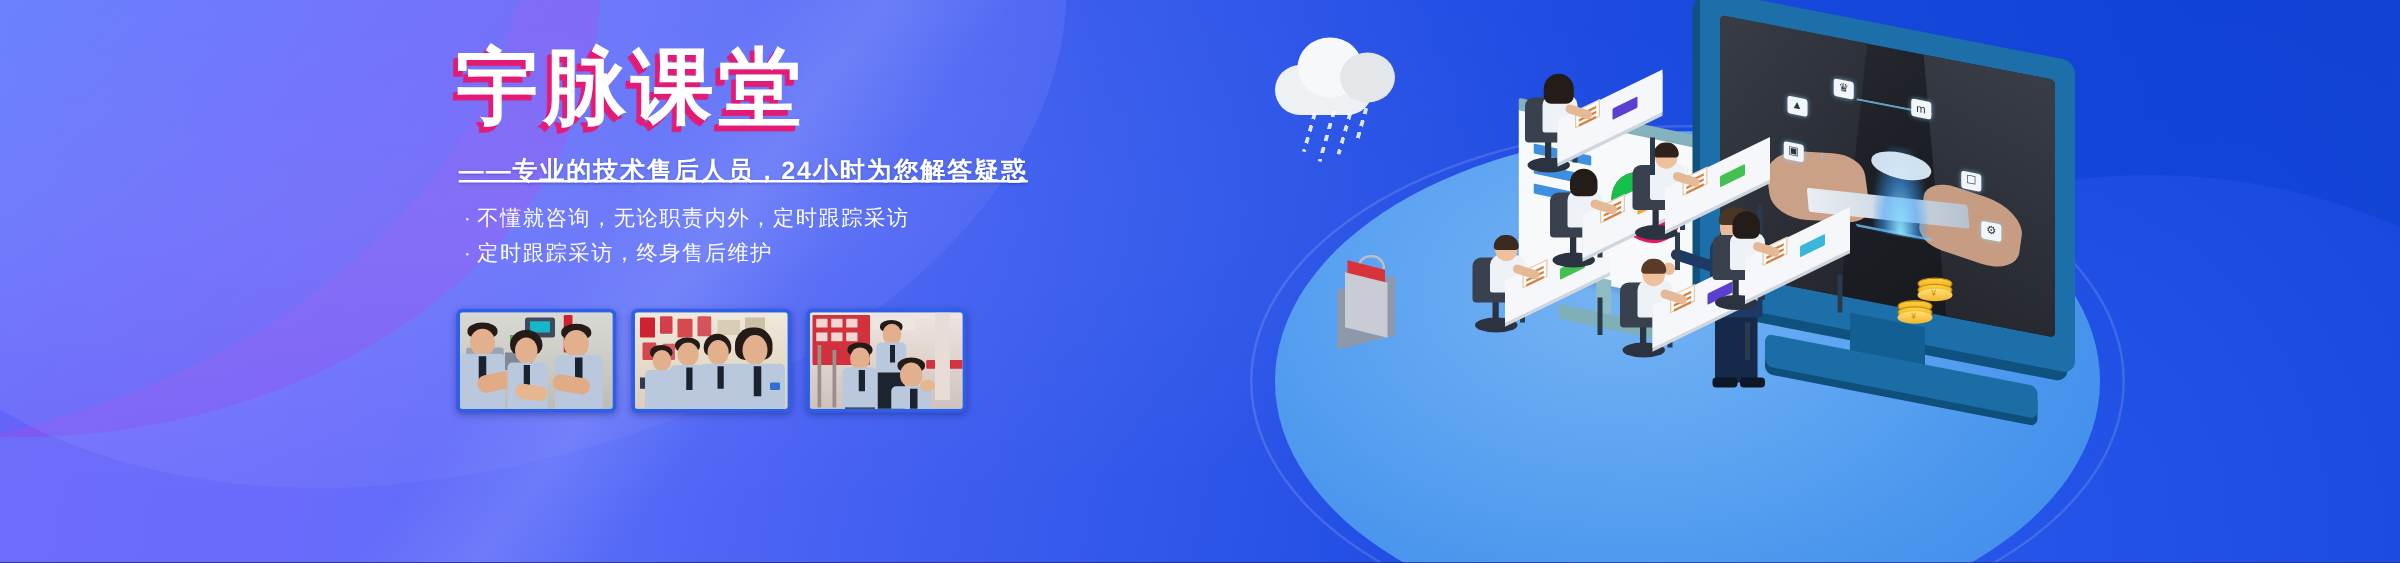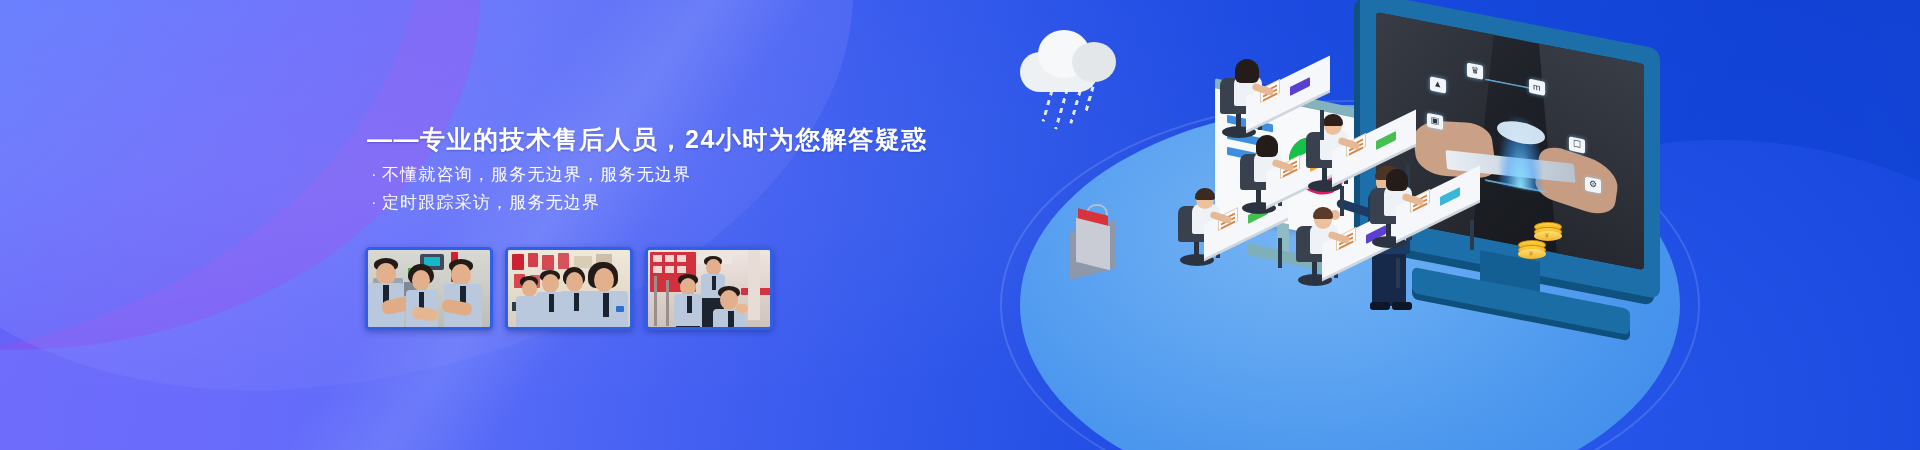--- a/index.html
+++ b/index.html
@@ -49,22 +49,23 @@
   .content{position:absolute;left:365px;top:0;width:620px;height:450px;z-index:6;}
 
   .title{
     position:absolute;left:0;top:36px;
     font-size:66px;line-height:1;font-weight:700;color:#ffffff;
     letter-spacing:4px;white-space:nowrap;
     text-shadow:-3px 4px 0 #e31b74,-4px 5px 0 rgba(227,27,116,.85),3px -2px 0 rgba(110,120,255,.55);
   }
   .subtitle{
     position:absolute;left:2px;top:123px;
-    font-size:25px;font-weight:700;color:#ffffff;letter-spacing:1.5px;white-space:nowrap;
+    font-size:20px;font-weight:700;color:#ffffff;letter-spacing:1.5px;white-space:nowrap;
     text-shadow:0 1px 2px rgba(20,40,120,.35);
+    text-decoration:underline;
   }
   .bullets{position:absolute;left:6px;top:162px;}
   .bullet{
     font-size:17px;color:#ffffff;letter-spacing:1.2px;line-height:26px;
     white-space:nowrap;margin-bottom:2px;opacity:.98;
   }
   .bullet .dot{display:inline-block;margin-right:4px;opacity:.9;}
 
   
   .photos{position:absolute;left:0;top:247px;display:flex;gap:12px;}
@@ -206,29 +207,30 @@
   <div class="bg-swoosh-purple"></div>
   <div class="bg-left-wave"></div>
   <div class="bg-swoosh-lite"></div>
   <div class="bg-arc-right2"></div>
   <div class="bg-arc-right"></div>
   <div class="bg-diag-sheen"></div>
   <div class="bg-vignette"></div>
 
   <div class="content">
 
+    <div class="title">宇脉课堂</div>
 
     <div class="subtitle">——专业的技术售后人员，24小时为您解答疑惑</div>
 
     <div class="bullets">
       <div class="bullet">
-        <span class="dot">·</span><span>不懂就咨询，服务无边界，服务无边界</span>
+        <span class="dot">·</span><span>不懂就咨询，无论职责内外，定时跟踪采访</span>
       </div>
       <div class="bullet">
-        <span class="dot">·</span><span>定时跟踪采访，服务无边界</span>
+        <span class="dot">·</span><span>定时跟踪采访，终身售后维护</span>
       </div>
     </div>
 
     <div class="photos">
 
       <div class="photo p1">
         <div class="ph-bg"></div>
 
         <div class="sh-wall" style="left:52px;top:4px;width:24px;height:16px;background:#3e4a5c;border-radius:2px;"></div>
         <div class="sh-wall" style="left:56px;top:7px;width:16px;height:9px;background:#17b6c9;"></div>

